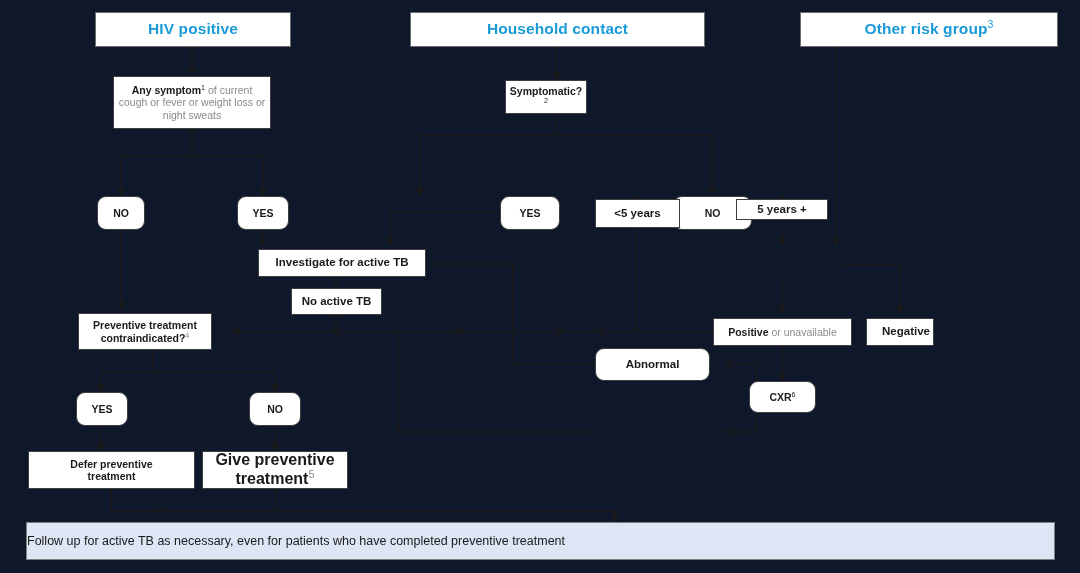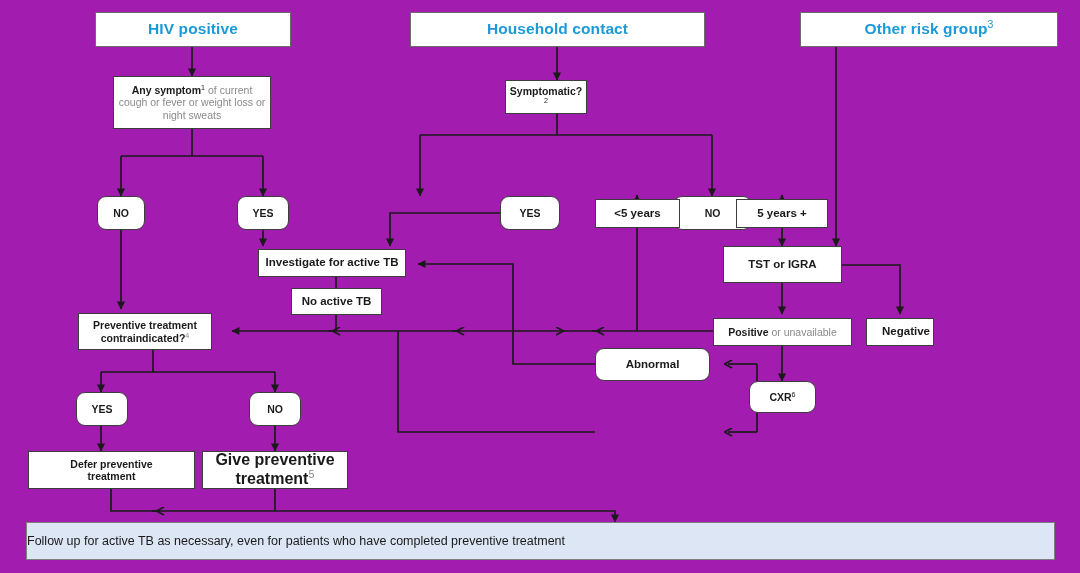--- a/index.html
+++ b/index.html
@@ -1,17 +1,17 @@
 <!DOCTYPE html>
 <html><head>
 <meta charset="utf-8">
 <style>
   html,body{margin:0;padding:0;background:#ffffff;}
   body{width:1080px;height:573px;font-family:"Liberation Sans",sans-serif;overflow:hidden;}
-  #root{position:relative;width:1080px;height:573px;background:#a21caf;}
+  #root{position:relative;width:1080px;height:573px;background:#0f172a;}
   svg#wires{position:absolute;left:0;top:0;width:1080px;height:573px;}
   .node{position:absolute;box-sizing:border-box;display:flex;align-items:center;justify-content:center;
         text-align:center;background:#fff;border:1.5px solid #3d3d3d;}
   .node .txt{line-height:1.18;padding:0 4px;}
   .rect{border-radius:0;}
   .pill{border-radius:9px;}
   .hdr{border:1.5px solid #6b6b6b;}
   .hdr .txt{color:#1b9ad8;font-weight:bold;font-size:15.5px;letter-spacing:.1px;}
   .plain .txt{color:#1a1a1a;font-size:11.5px;font-weight:bold;}
   .small .txt{font-size:10.5px;font-weight:bold;}
@@ -152,27 +152,24 @@
   </div>
 
   <div class="node pill plain small" style="left:673px;top:196px;width:79px;height:34px;">
     <span class="txt">NO</span>
   </div>
 
   <div class="node rect plain" style="left:595px;top:199px;width:85px;height:29px;">
     <span class="txt">&lt;5 years</span>
   </div>
 
-  <div class="node rect plain" style="left:736px;top:199px;width:92px;height:29px;align-items:center;">
+  <div class="node rect plain" style="left:736px;top:199px;width:92px;height:21px;align-items:center;">
     <span class="txt">5 years +</span>
   </div>
 
-  <div class="node rect plain" style="left:723px;top:246px;width:119px;height:37px;">
-    <span class="txt">TST or IGRA</span>
-  </div>
 
   <div class="node rect plain" style="left:713px;top:318px;width:139px;height:28px;">
     <span class="txt" style="font-size:10.5px;">
       <b>Positive</b><span class="muted"> or unavailable</span>
     </span>
   </div>
 
   <div class="node rect plain" style="left:866px;top:318px;width:68px;height:28px;padding-left:12px;">
     <span class="txt">Negative</span>
   </div>
@@ -181,21 +178,21 @@
     <span class="txt">
       <span>CXR</span><sup>6</sup>
     </span>
   </div>
 
   <div class="node pill plain" style="left:595px;top:348px;width:115px;height:33px;">
     <span class="txt">Abnormal</span>
   </div>
 
 
-  <div class="node rect plain" style="left:258px;top:249px;width:148px;height:28px;">
+  <div class="node rect plain" style="left:258px;top:249px;width:168px;height:28px;">
     <span class="txt">Investigate for active TB</span>
   </div>
 
   <div class="node rect plain" style="left:291px;top:288px;width:91px;height:27px;">
     <span class="txt">No active TB</span>
   </div>
 
   <div class="node rect plain" style="left:78px;top:313px;width:134px;height:37px;">
     <span class="txt" style="font-size:10.5px;">
       <span>Preventive treatment</span><br>

